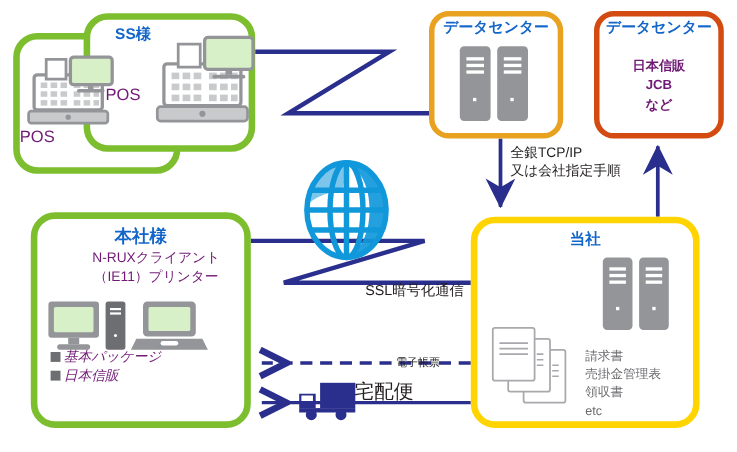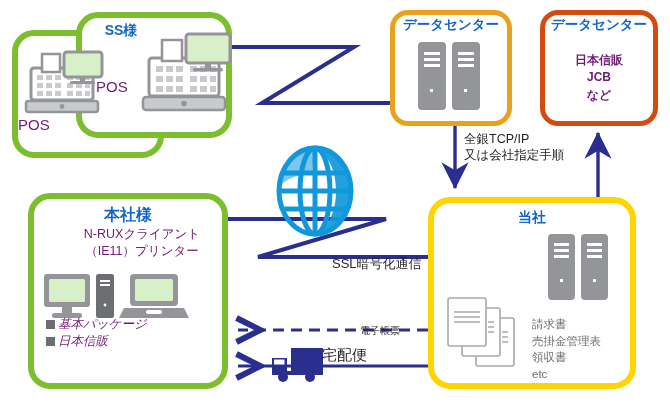--- a/index.html
+++ b/index.html
@@ -88,21 +88,21 @@
     position: absolute;
     color: #231f20;
     white-space: pre;
     z-index: 7;
     font-size: 12.5px;
     line-height: 1.3;
   }
   .fl-zengin { left: 464px; top: 131px; }
   .fl-ssl    { left: 316px; top: 256px; font-size: 13px; margin-left: 16px; }
   .fl-denshi { left: 360px; top: 324px; font-size: 10px; }
-  .fl-takuhai{ left: 322px; top: 345px; font-size: 15px; }
+  .fl-takuhai{ left: 322px; top: 345px; font-size: 18px; }
 
   .internet-label {
     position: absolute;
     left: 268px;
     top: 118px;
     color: #1198DB;
     font-size: 14px;
     font-weight: bold;
     white-space: nowrap;
     z-index: 7;

